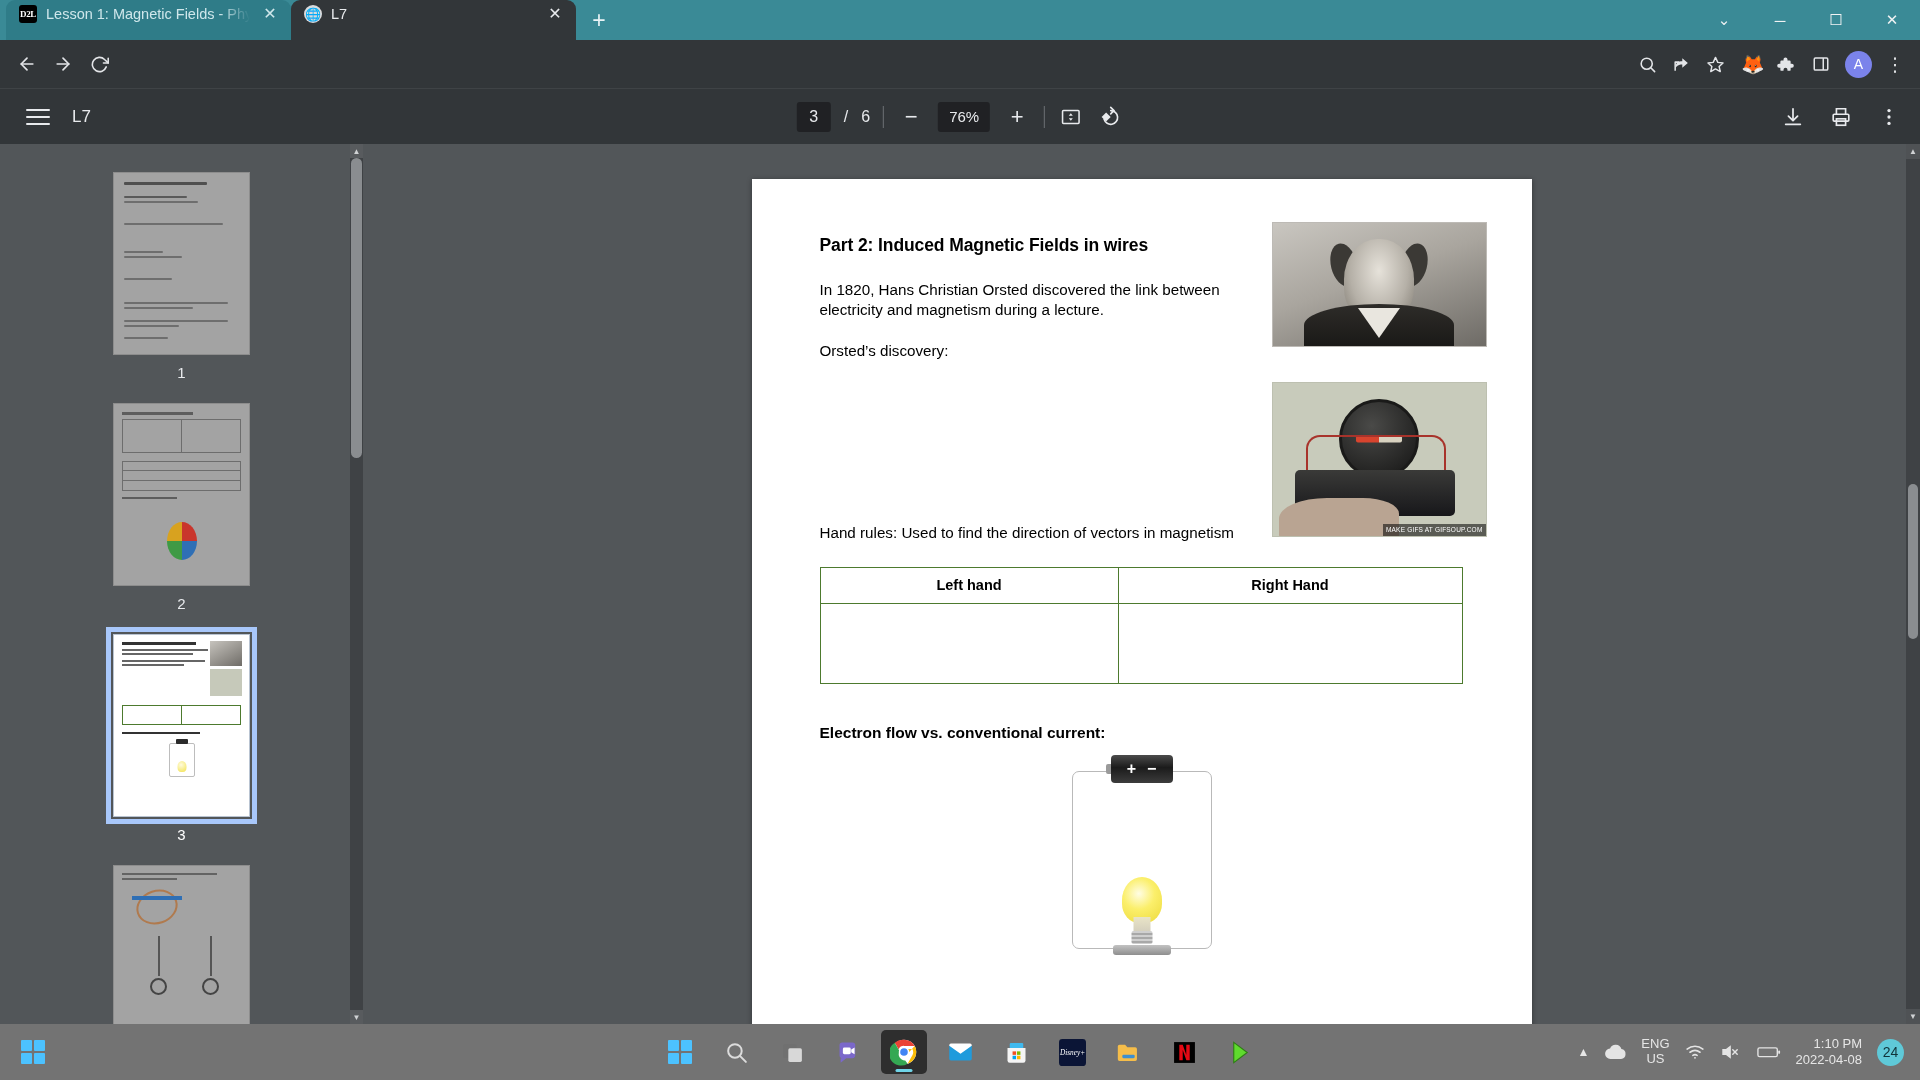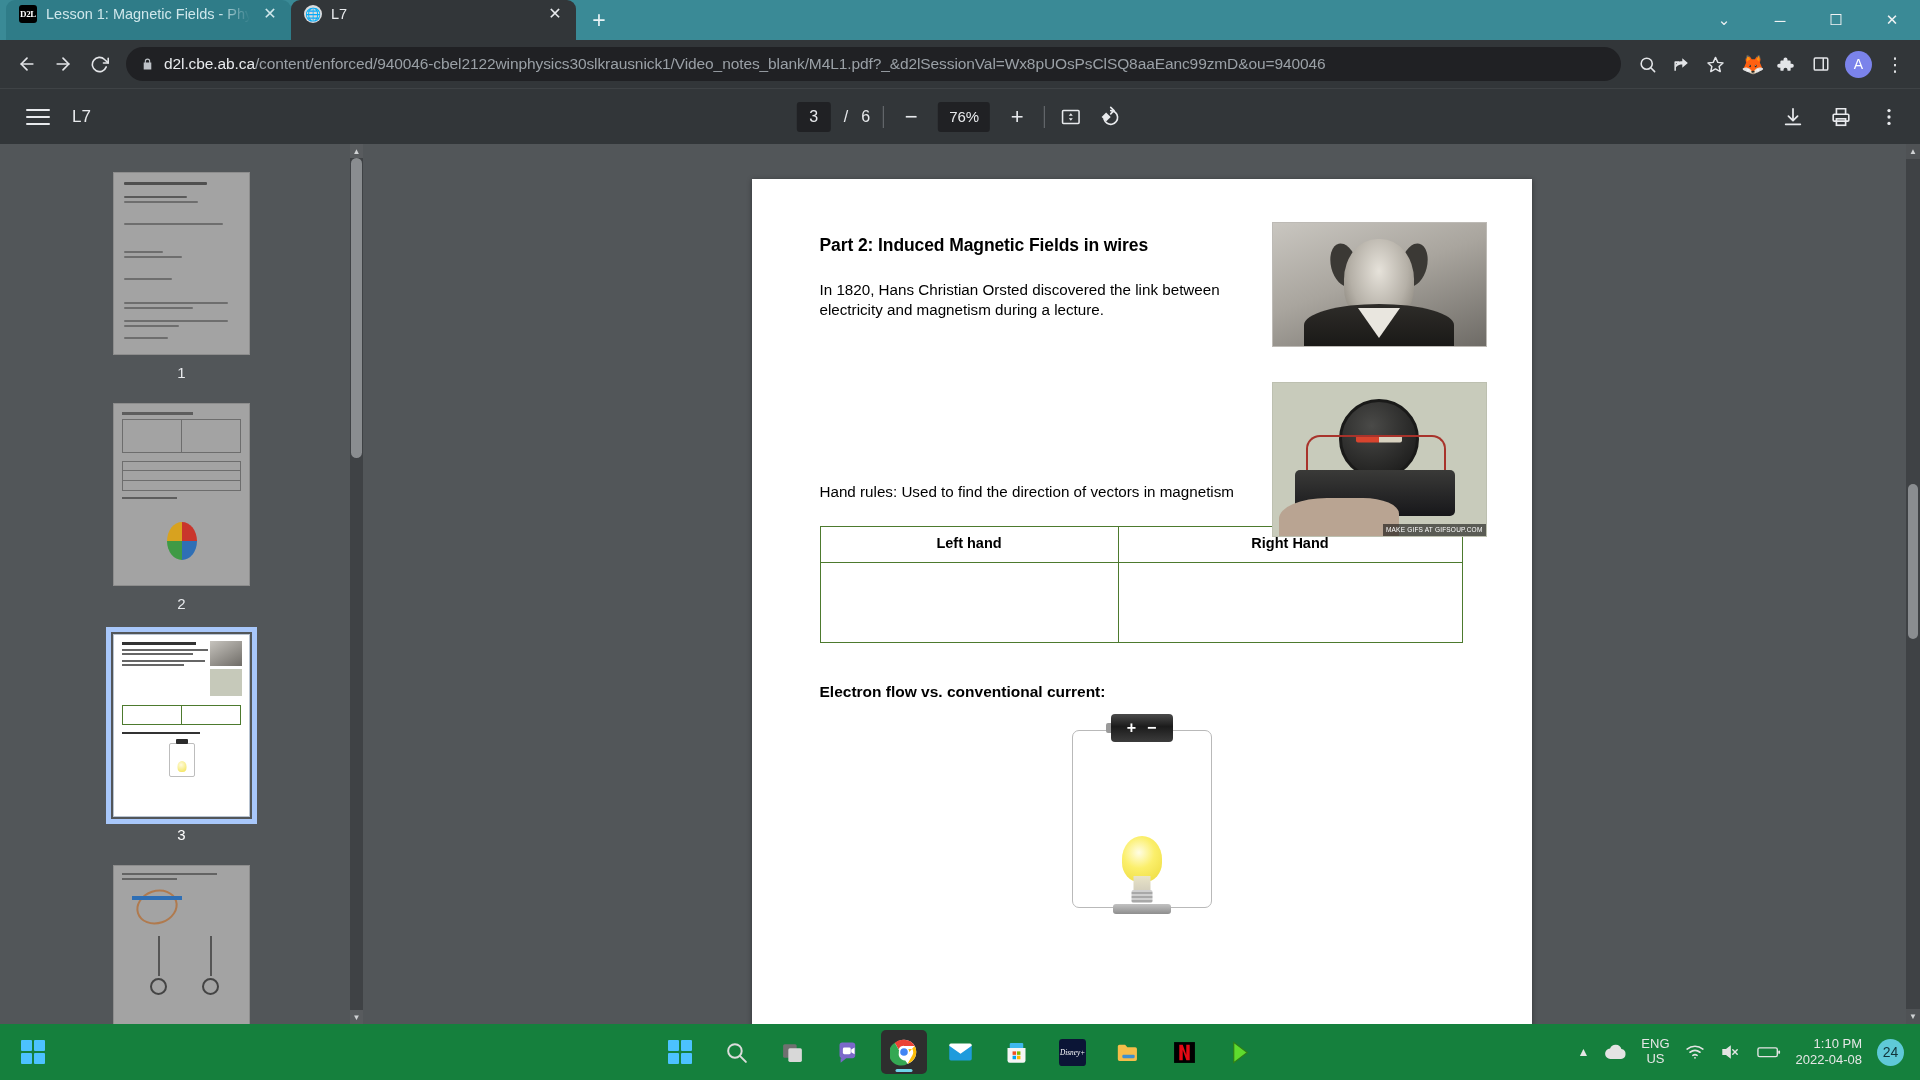--- a/index.html
+++ b/index.html
@@ -331,21 +331,21 @@
     height: 15px; background: #4f5255; color: #d0d2d4;
     font-size: 8px; display: flex; align-items: center; justify-content: center;
   }
   .vscroll .vthumb {
     position: absolute; right: 2px; top: 340px;
     width: 10px; height: 155px; background: #8a8d90; border-radius: 5px;
   }
 
   
   .taskbar {
-    height: 56px; background: #15803d;
+    height: 56px; background: #737373;
     display: flex; align-items: center;
     padding: 0 10px; position: relative;
   }
   .tb-left {
     width: 46px; height: 40px;
     display: flex; align-items: center; justify-content: center;
   }
   .winlogo { display: grid; grid-template-columns: 11px 11px; grid-template-rows: 11px 11px; gap: 2.5px; }
   .winlogo i { background: #4cc2ff; display: block; border-radius: 1px; }
   .tb-center {
@@ -417,28 +417,20 @@
         <polyline points="12 5 19 12 12 19"></polyline>
       </svg>
   </div>
   <div class="navbtn">
     <svg width="19" height="19" viewBox="0 0 24 24" fill="none" stroke="currentColor" stroke-width="2" stroke-linecap="round" stroke-linejoin="round">
         <polyline points="23 4 23 10 17 10"></polyline>
         <path d="M20.49 15a9 9 0 1 1-2.12-9.36L23 10"></path>
       </svg>
   </div>
 
-  <div class="omnibox">
-    <span class="lock">
-      <svg width="13" height="14" viewBox="0 0 24 24" fill="currentColor">
-          <path d="M17 9V7a5 5 0 0 0-10 0v2H5v13h14V9h-2zm-8-2a3 3 0 0 1 6 0v2H9V7z"></path>
-        </svg>
-    </span>
-    <span class="urltext"><b>d2l.cbe.ab.ca</b><span>/content/enforced/940046-cbel2122winphysics30slkrausnick1/Video_notes_blank/M4L1.pdf?_&amp;d2lSessionVal=Wx8pUOsPsClSQ8aaEanc99zmD&amp;ou=940046</span></span>
-  </div>
 
   <div class="omni-icons">
     <div class="navbtn">
       <svg width="19" height="19" viewBox="0 0 24 24" fill="none" stroke="currentColor" stroke-width="2">
           <circle cx="11" cy="11" r="7"></circle>
           <line x1="16.5" y1="16.5" x2="21" y2="21" stroke-linecap="round"></line>
         </svg>
     </div>
     <div class="navbtn">
       <svg width="19" height="19" viewBox="0 0 24 24" fill="none" stroke="currentColor" stroke-width="1.9" stroke-linejoin="round">
@@ -625,20 +617,21 @@
       <div class="thumbbar"></div>
       <div class="arrow" style="position:absolute;bottom:0;left:0;right:0">▼</div>
     </div>
   </div>
 
   <div class="pagearea">
     <div class="pdfpage">
 
       <div class="pg-h1">Part 2: Induced Magnetic Fields in wires</div>
       <div class="pg-p">In 1820, Hans Christian Orsted discovered the link between electricity and magnetism during a lecture.</div>
+      <div class="pg-p">Orsted’s discovery:</div>
 
       <div class="portrait">
         <div class="hairL"></div>
         <div class="hairR"></div>
         <div class="face"></div>
         <div class="collar"></div>
       </div>
 
       <div class="gifbox">
         <div class="compass"></div>

